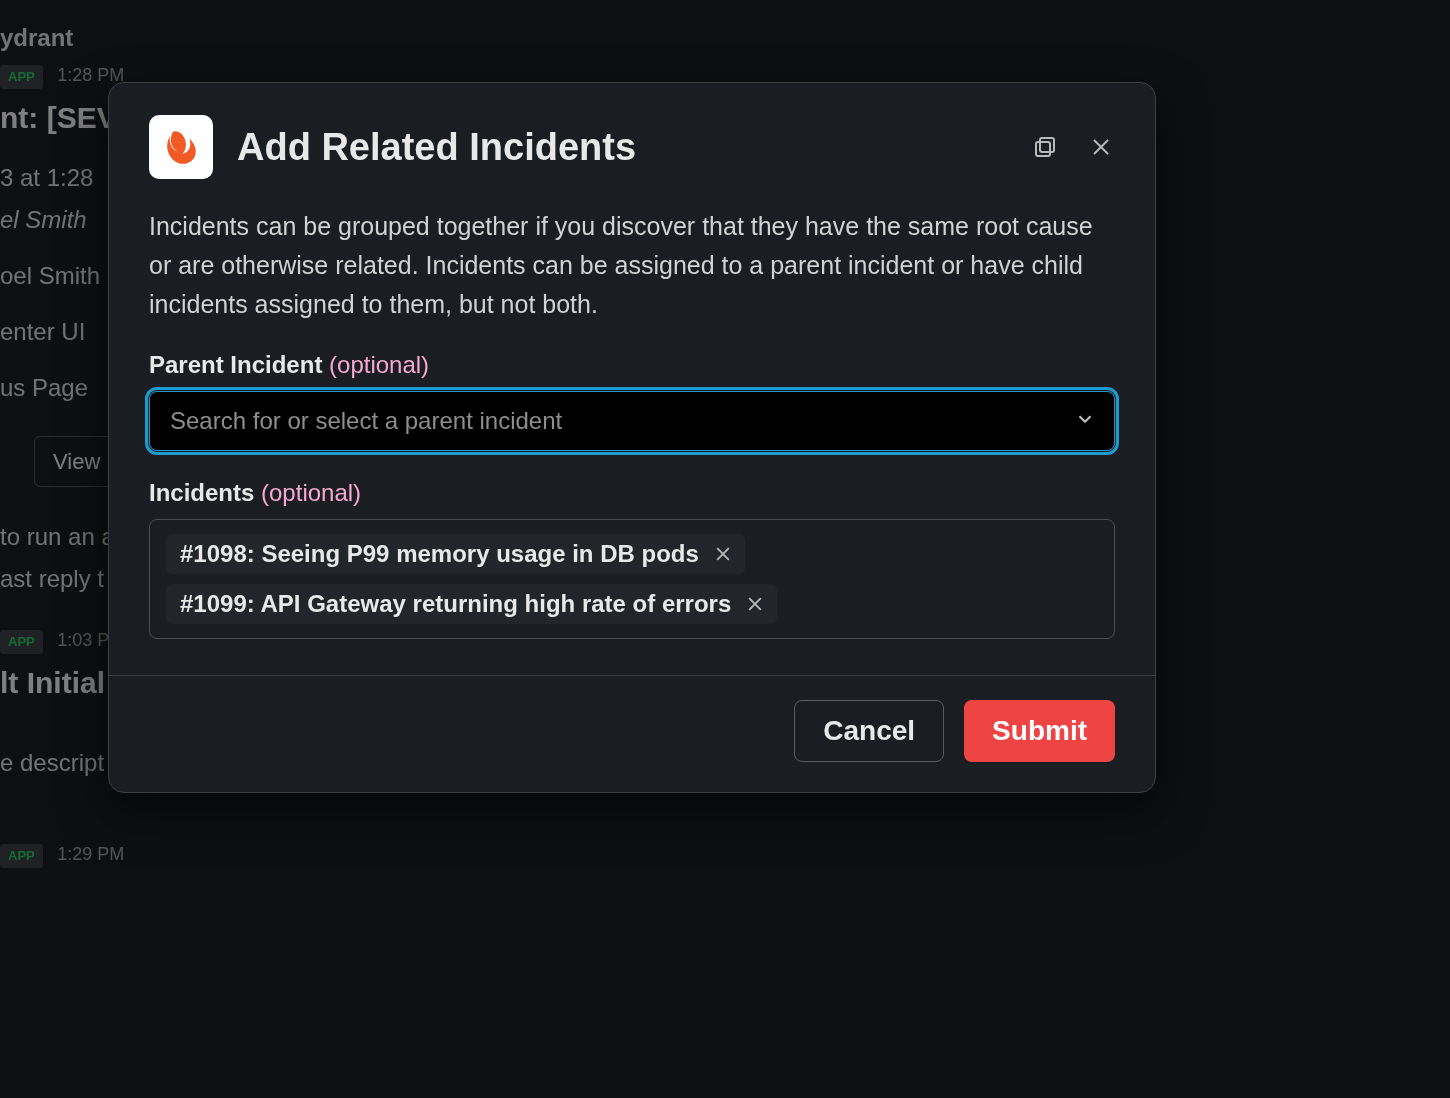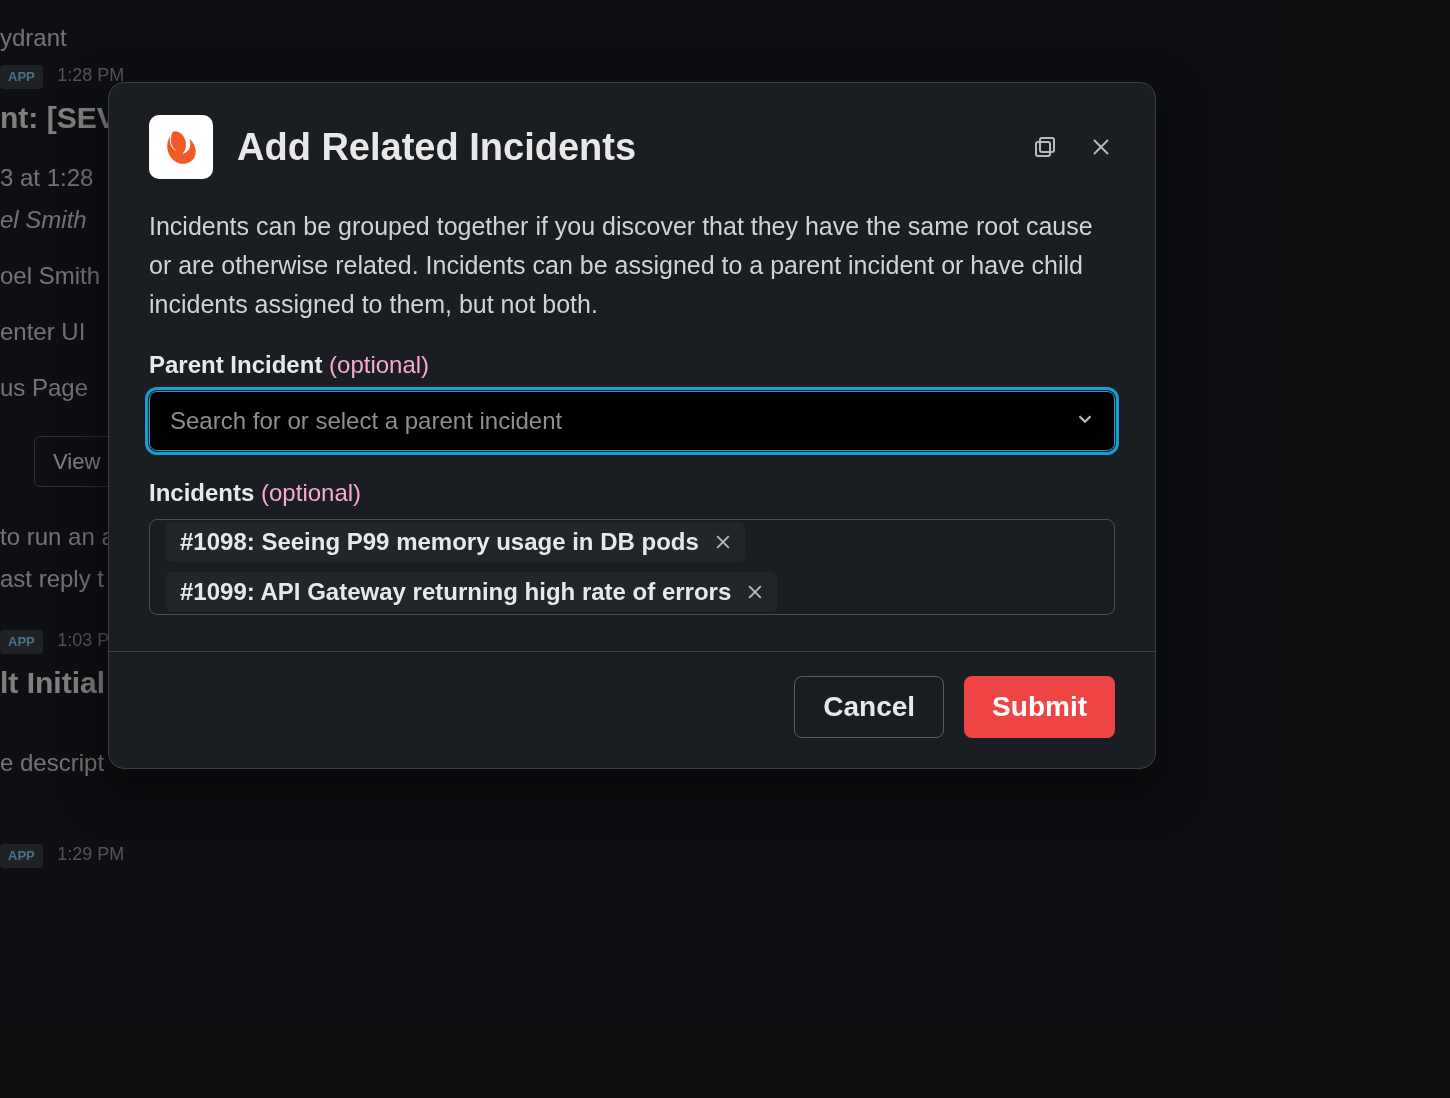--- a/index.html
+++ b/index.html
@@ -25,21 +25,21 @@
       color: #d1d2d3;
       line-height: 1.5;
     }
     .bg-line {
       white-space: nowrap;
       margin-bottom: 6px;
     }
     .bg-app-badge {
       display: inline-block;
       background: #3a3d42;
-      color: #7dd3fc;
+      color: #22c55e;
       font-size: 13px;
       font-weight: 700;
       padding: 2px 8px;
       border-radius: 4px;
       margin-right: 10px;
     }
     .bg-time {
       color: #9a9a9a;
       font-size: 18px;
     }
@@ -192,21 +192,21 @@
       height: 22px;
       stroke: currentColor;
       fill: none;
       stroke-width: 2.5;
     }
 
     
     .chips-wrap {
       border: 1px solid #4a4d52;
       border-radius: 8px;
-      padding: 2px 16px;
+      padding: 14px 16px;
       display: flex;
       flex-wrap: wrap;
       gap: 10px;
       margin-bottom: 8px;
     }
     .chip {
       display: inline-flex;
       align-items: center;
       background: #222529;
       border-radius: 6px;
@@ -258,21 +258,21 @@
     }
     .btn-primary {
       background: #ef4444;
       color: #ffffff;
     }
   </style>
 </head>
 <body>
 
 <div class="bg">
-  <div class="bg-line" style="font-size:24px;">ydrant</div>
+  <div class="bg-line" style="font-size:24px;font-weight:bold;">ydrant</div>
   <div class="bg-line">
     <span class="bg-app-badge">APP</span>
     <span class="bg-time">1:28 PM</span>
   </div>
   <div class="bg-line bg-bold">nt: [SEV</div>
   <div class="bg-line bg-text" style="margin-top:20px;">3 at 1:28</div>
   <div class="bg-line bg-text" style="font-style:italic;">el Smith</div>
   <div class="bg-line bg-text" style="margin-top:20px;">oel Smith</div>
   <div class="bg-line bg-text bg-link" style="margin-top:20px;">enter UI</div>
   <div class="bg-line bg-text bg-link" style="margin-top:20px;">us Page</div>

